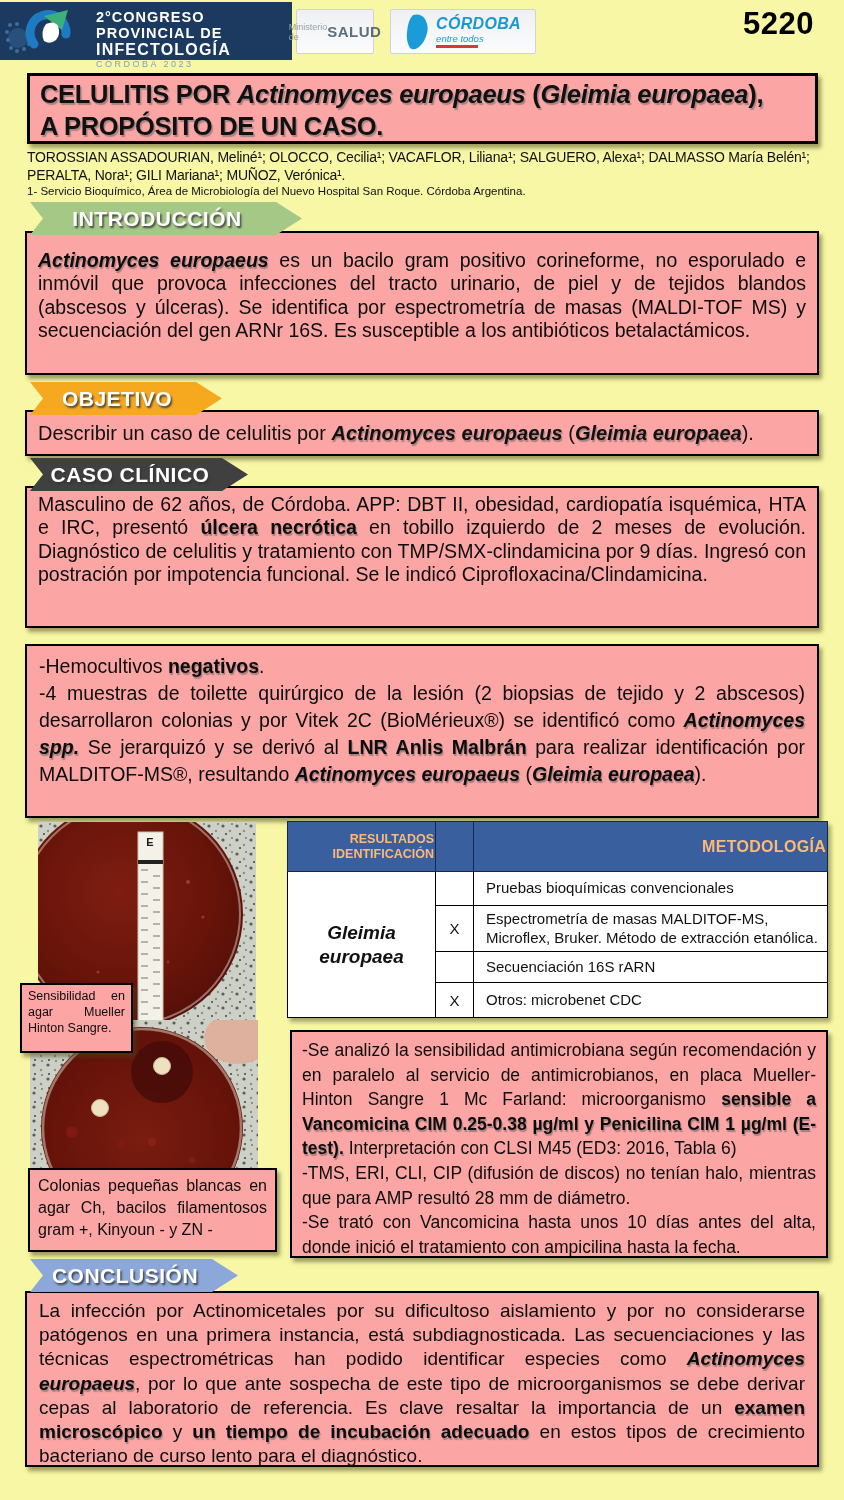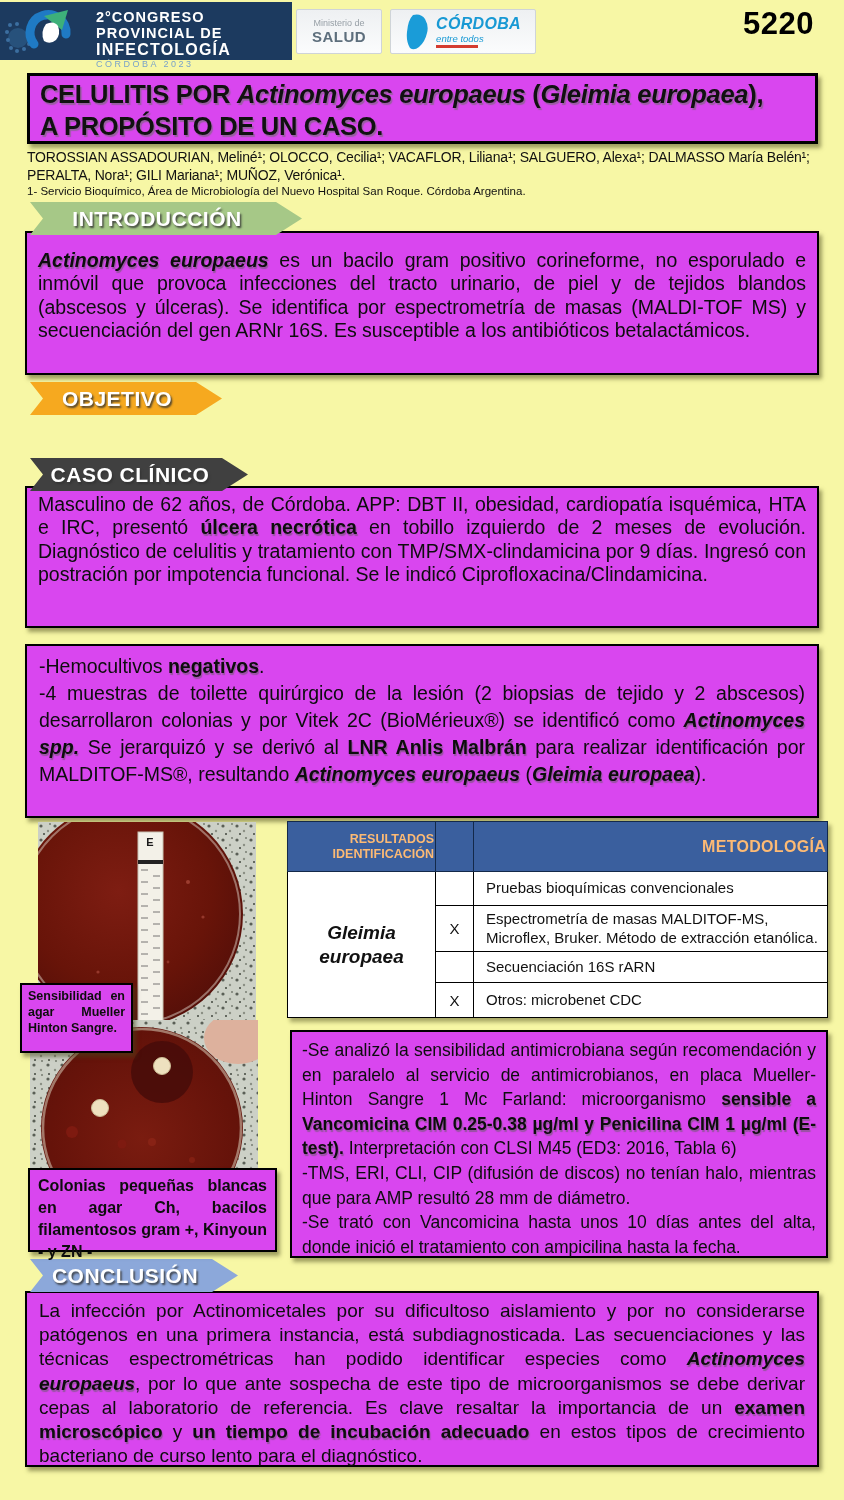--- a/index.html
+++ b/index.html
@@ -1,19 +1,19 @@
 <!DOCTYPE html>
 <html><head>
 <meta charset="utf-8">
 <style>
   html,body{margin:0;padding:0;}
   body{font-family:"Liberation Sans", sans-serif;}
   #poster{position:relative;width:844px;height:1500px;background:#f7f7a5;overflow:hidden;color:#111;}
   .abs{position:absolute;}
-  .box{position:absolute;background:#d946ef;border:2px solid #000;box-shadow:3px 4px 4px rgba(70,70,25,.5);box-sizing:border-box;}
+  .box{position:absolute;background:#fca5a5;border:2px solid #000;box-shadow:3px 4px 4px rgba(70,70,25,.5);box-sizing:border-box;}
   .txt{text-align:justify;color:#0d0d0d;}
   .it{font-style:italic;}
   .hl{font-weight:bold;text-shadow:1px 1.5px 1px rgba(95,95,95,.55);}
   .ithl{font-style:italic;font-weight:bold;text-shadow:1px 1.5px 1px rgba(95,95,95,.55);}
   .banner{position:absolute;height:33px;display:flex;align-items:center;justify-content:center;
     color:#fff;font-weight:bold;font-size:21px;letter-spacing:.5px;
     text-shadow:1.5px 2px 2px rgba(50,50,50,.85);
     clip-path:polygon(0 0,calc(100% - 26px) 0,100% 50%,calc(100% - 26px) 100%,0 100%,13px 50%);
     padding-right:18px;box-sizing:border-box;z-index:6;
     filter:drop-shadow(2px 3px 2px rgba(0,0,0,.45));}
@@ -32,21 +32,21 @@
   #idtable td{border:1.6px solid #000;box-sizing:border-box;}
   #idtable .th{background:#3a5f9e;color:#fdba74;font-weight:bold;text-align:right;border-color:#13294a;}
   #idtable .th1{font-size:12.5px;line-height:15px;width:148px;height:50px;}
   #idtable .th2{width:38px;}
   #idtable .th3{font-size:16px;letter-spacing:.3px;}
   #idtable .org{font-size:19px;font-weight:bold;font-style:italic;text-align:center;line-height:24px;}
   #idtable .mark{text-align:center;font-size:15px;}
   #idtable .meth{font-size:15px;line-height:18.5px;padding:3px 6px 3px 12px;}
   
   .fig{position:absolute;z-index:1;}
-  .cap{z-index:7;font-weight:bold;}
+  .cap{z-index:7;}
   #cap1{left:20px;top:983px;width:113px;height:70px;font-size:12.5px;line-height:16px;padding:3px 6px;}
   #cap2{left:28px;top:1168px;width:249px;height:84px;font-size:16px;line-height:22px;padding:5px 8px;}
 </style>
 </head>
 <body>
 
 <div id="poster">
 
   <div id="navbar" class="abs">
     <svg class="abs" style="left:4px;top:2px" width="90" height="54" viewBox="0 0 90 54">
@@ -66,21 +66,21 @@
       <path d="M42 20 q8 -4 12 2 q3 8 -2 14 q-6 5 -12 1 q-4 -9 2 -17z" fill="#fff"></path>
     </svg>
     <div class="abs" style="left:96px;top:7px;color:#fff;">
       <div style="font-size:14.5px;font-weight:bold;letter-spacing:1px;">2°CONGRESO</div>
       <div style="font-size:14.5px;font-weight:bold;letter-spacing:1px;">PROVINCIAL DE</div>
       <div style="font-size:16px;font-weight:800;letter-spacing:1.2px;">INFECTOLOGÍA</div>
       <div style="font-size:9px;letter-spacing:2.5px;color:#7aa3c9;">CÓRDOBA 2023</div>
     </div>
   </div>
 
-  <div class="logobox" style="left:296px;width:86px;flex-direction:column;">
+  <div class="logobox" style="left:296px;width:78px;flex-direction:row;">
     <div style="font-size:9px;color:#98a0a7;">Ministerio de</div>
     <div style="font-size:15px;font-weight:bold;color:#5d6e7c;letter-spacing:.5px;">SALUD</div>
   </div>
 
   <div class="logobox" style="left:390px;width:146px;">
     <svg width="26" height="36" viewBox="0 0 26 36" style="margin-right:5px;">
       <path d="M8 1 q8 -2 12 4 q4 7 2 14 q-2 9 -8 14 q-5 4 -9 1 q-4 -6 -3 -16 q1 -12 6 -17z" fill="#1a9cd8"></path>
     </svg>
     <div>
       <div style="font-size:16px;font-weight:800;font-style:italic;color:#1899d4;letter-spacing:.3px;">CÓRDOBA</div>
@@ -98,20 +98,23 @@
 
   <div id="authors" class="abs">TOROSSIAN ASSADOURIAN, Meliné¹; OLOCCO, Cecilia¹; VACAFLOR, Liliana¹; SALGUERO, Alexa¹; DALMASSO María Belén¹; PERALTA, Nora¹; GILI Mariana¹; MUÑOZ, Verónica¹.</div>
   <div id="affil" class="abs">1- Servicio Bioquímico, Área de Microbiología del Nuevo Hospital San Roque. Córdoba Argentina.</div>
 
   <div class="banner" style="left:30px;top:202px;width:272px;background:#a6c887;">INTRODUCCIÓN</div>
   <div class="box txt" style="left:25px;top:231px;width:794px;height:144px;padding:16px 11px;font-size:19.5px;line-height:23.3px;">
     <span class="ithl">Actinomyces europaeus</span><span> es un bacilo gram positivo corineforme, no esporulado e inmóvil que provoca infecciones del tracto urinario, de piel y de tejidos blandos (abscesos y úlceras). Se identifica por espectrometría de masas (MALDI-TOF MS) y secuenciación del gen ARNr 16S. Es susceptible a los antibióticos betalactámicos.</span>
   </div>
 
   <div class="banner" style="left:30px;top:382px;width:192px;background:#f6a91f;">OBJETIVO</div>
+  <div class="box" style="left:25px;top:410px;width:794px;height:46px;display:flex;align-items:center;padding:0 11px;font-size:20px;">
+    <div><span>Describir un caso de celulitis por </span><span class="ithl">Actinomyces europaeus</span><span> (</span><span class="ithl">Gleimia europaea</span><span>).</span></div>
+  </div>
 
   <div class="banner" style="left:30px;top:458px;width:218px;background:#404040;">CASO CLÍNICO</div>
   <div class="box txt" style="left:25px;top:486px;width:794px;height:142px;padding:5px 11px;font-size:19.5px;line-height:23.3px;">
     <span>Masculino de 62 años, de Córdoba. APP: DBT II, obesidad, cardiopatía isquémica, HTA e IRC, presentó </span><span class="hl">úlcera necrótica</span><span> en tobillo izquierdo de 2 meses de evolución. Diagnóstico de celulitis y tratamiento con TMP/SMX-clindamicina por 9 días. Ingresó con postración por impotencia funcional. Se le indicó Ciprofloxacina/Clindamicina.</span>
   </div>
 
   <div class="box txt" style="left:25px;top:644px;width:794px;height:174px;padding:7px 12px;font-size:19.5px;line-height:27px;">
     <span>-Hemocultivos </span><span class="hl">negativos</span><span>.</span><br>
     <span>-4 muestras de toilette quirúrgico de la lesión (2 biopsias de tejido y 2 abscesos) desarrollaron colonias y por Vitek 2C (BioMérieux®) se identificó como </span><span class="ithl">Actinomyces spp.</span><span> Se jerarquizó y se derivó al </span><span class="hl">LNR Anlis Malbrán</span><span> para realizar identificación por MALDITOF-MS®, resultando </span><span class="ithl">Actinomyces europaeus</span><span> (</span><span class="ithl">Gleimia europaea</span><span>).</span>
   </div>

